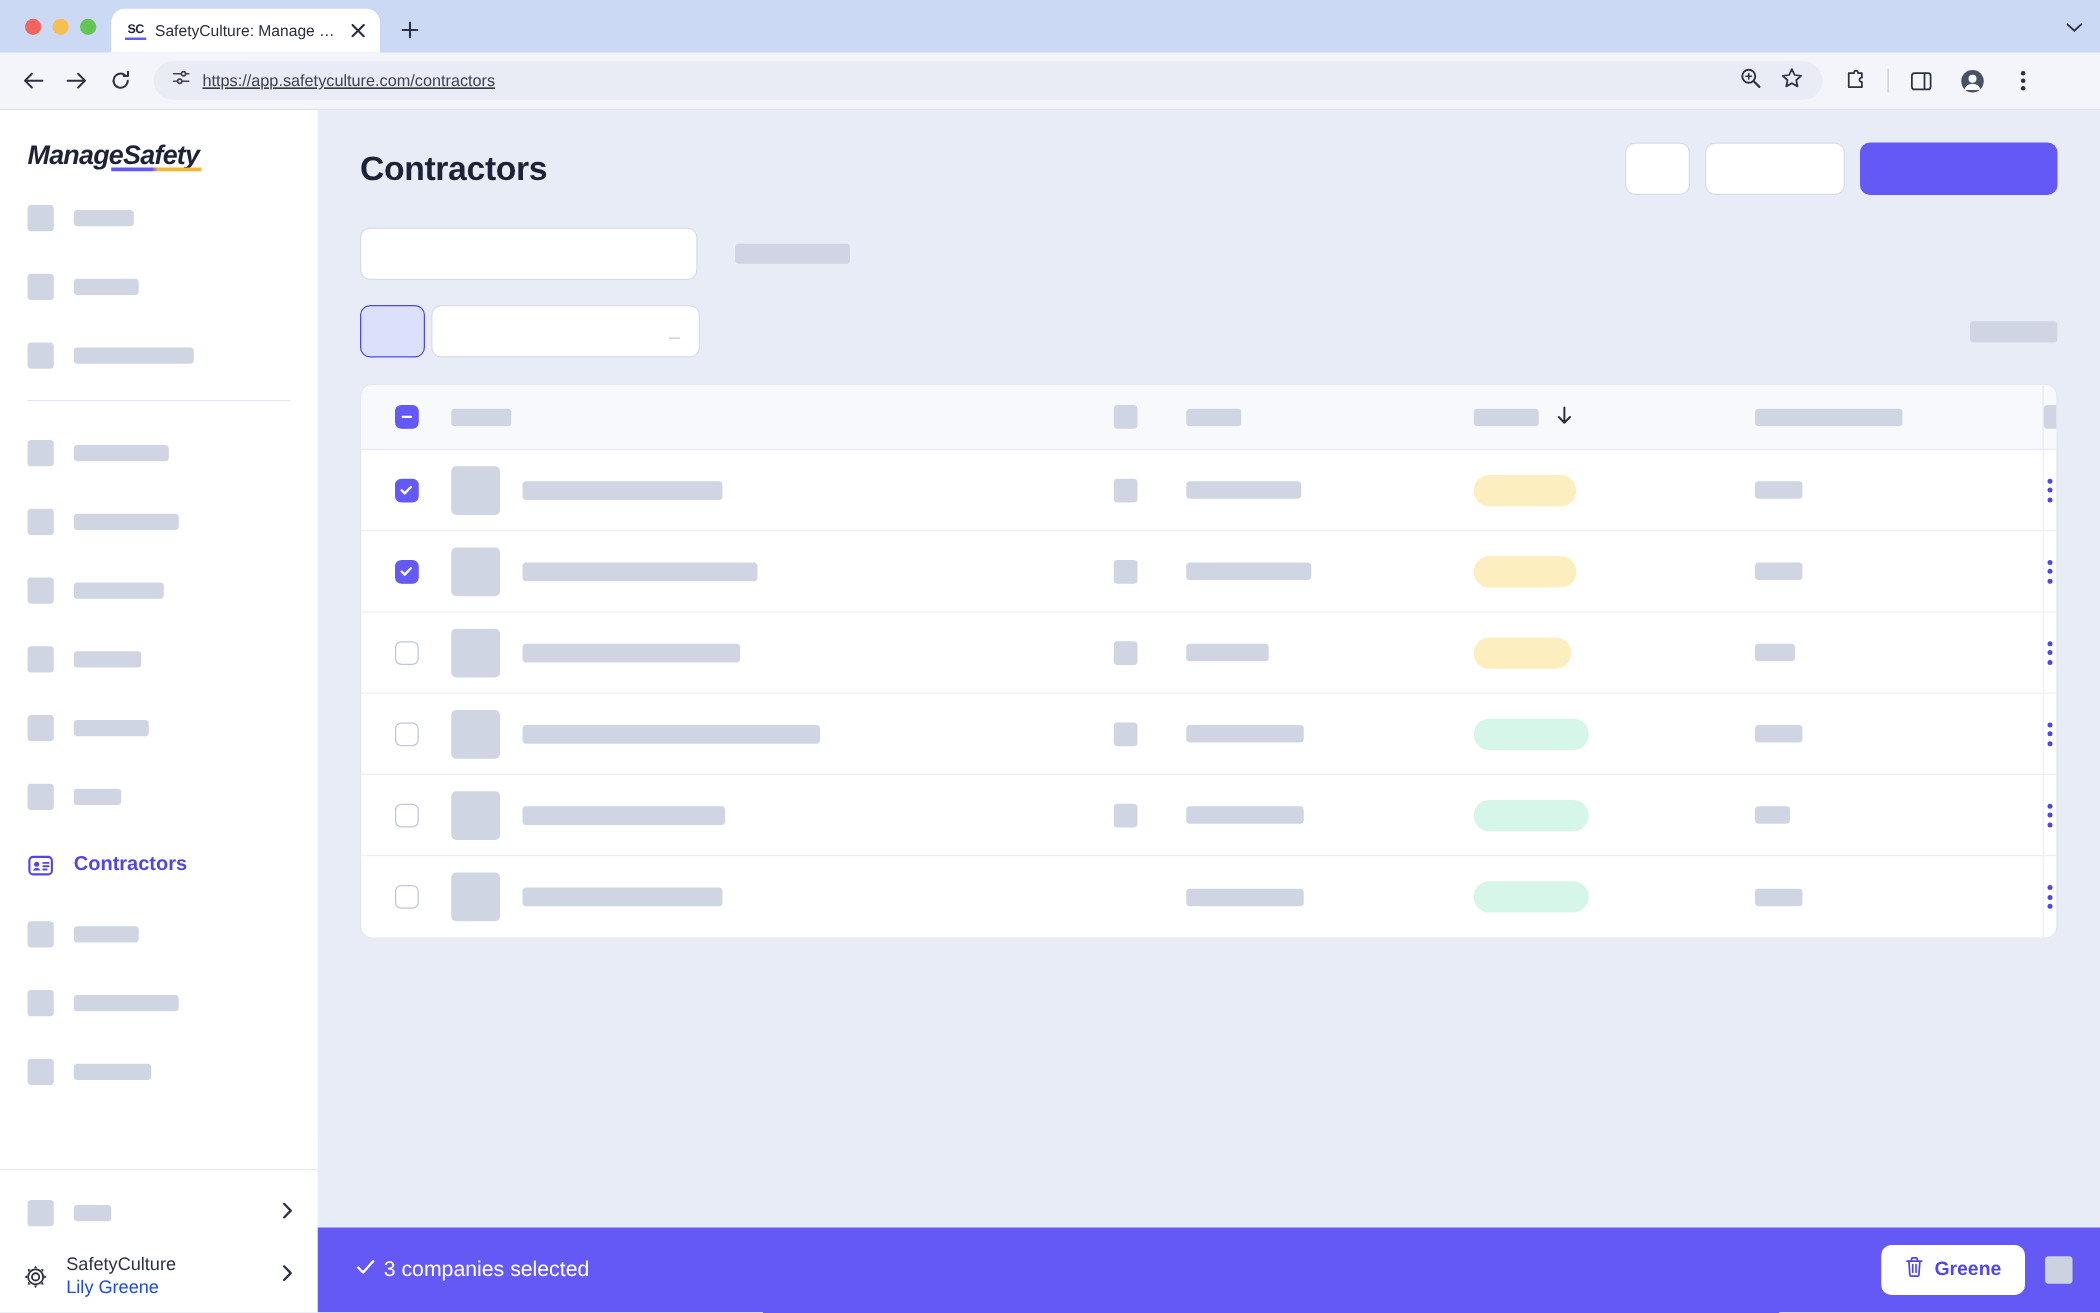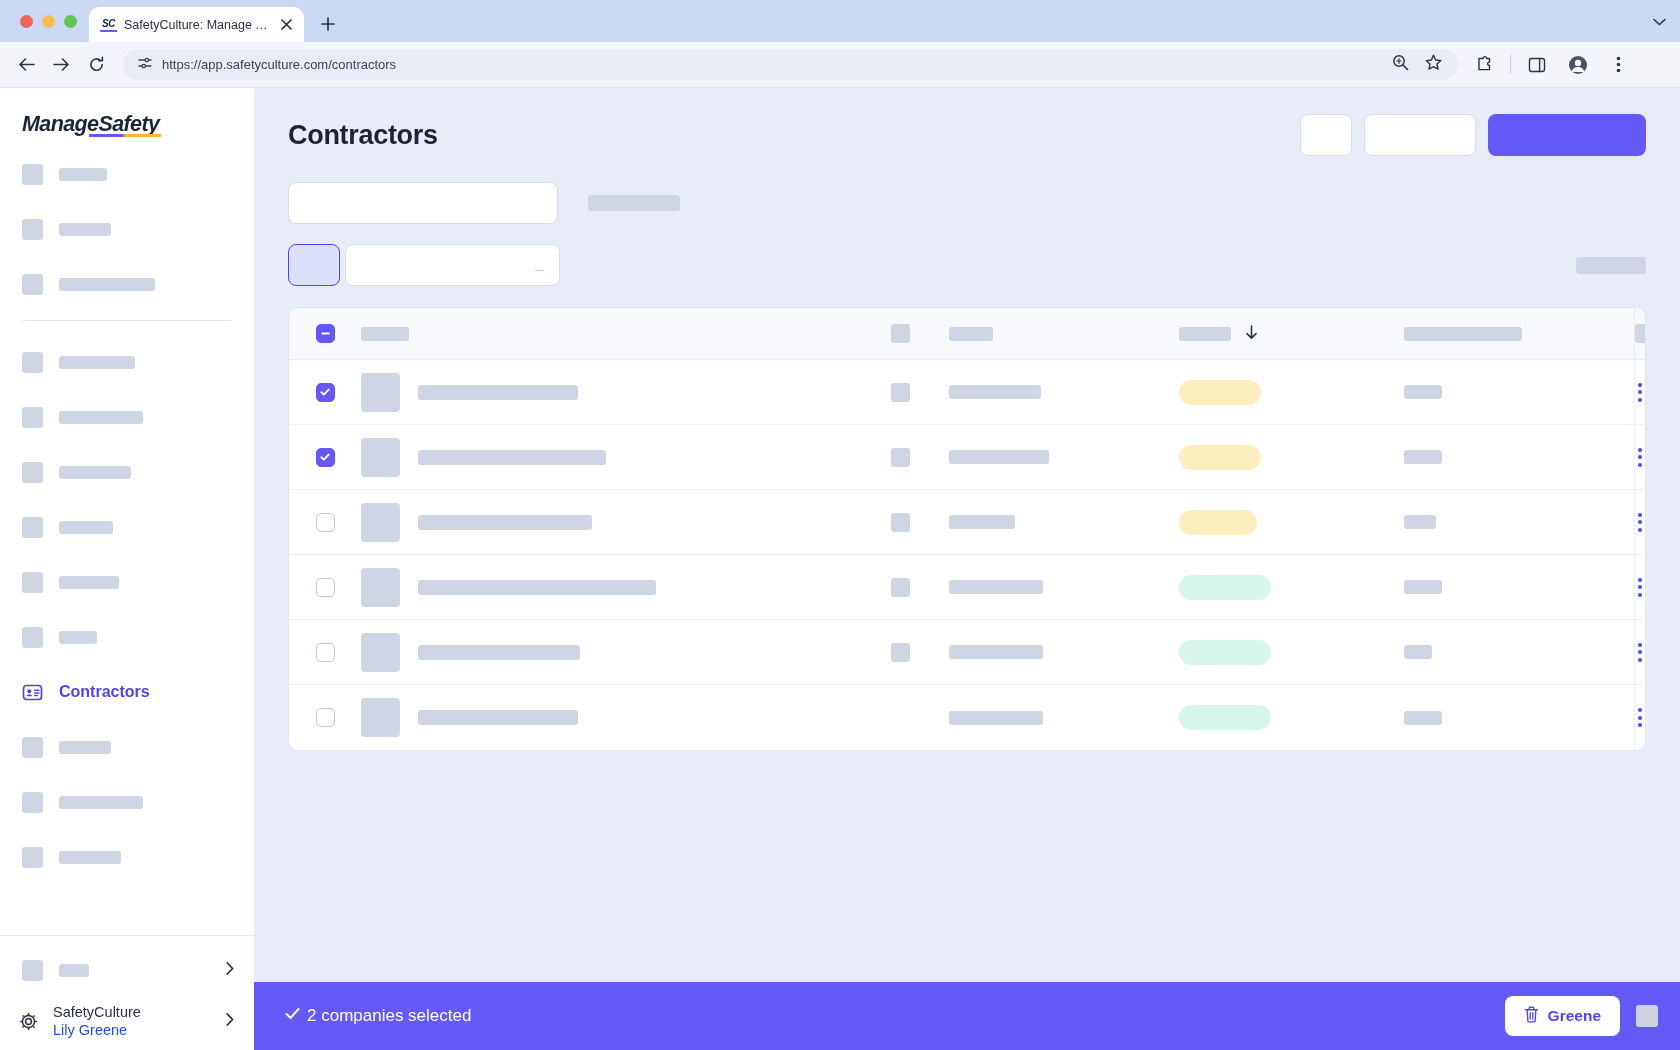--- a/index.html
+++ b/index.html
@@ -25,21 +25,21 @@
 
   .tab {
     height: 35px; min-width: 215px; max-width: 215px;
     background: #ffffff; border-radius: 11px 11px 0 0;
     display: flex; align-items: center; gap: 7px;
     padding: 0 9px 0 11px; position: relative;
   }
   .tab-favicon {
     width: 17px; height: 15px; flex: 0 0 auto;
     display: flex; align-items: center; justify-content: center;
-    font-size: 10px; font-weight: bold; font-style: italic;
+    font-size: 10px; font-weight: bold; 
     color: #1c2439; letter-spacing: -0.5px;
     border-bottom: 2px solid #6559f5;
   }
   .tab-title {
     font-size: 12.5px; color: #2b3040; white-space: nowrap;
     overflow: hidden; text-overflow: ellipsis; flex: 1 1 auto;
   }
   .tab-close { width: 17px; height: 17px; display:flex; align-items:center; justify-content:center;
     color:#333a4a; font-size: 14px; line-height: 1; flex: 0 0 auto; }
   .newtab {
@@ -57,20 +57,21 @@
   }
   .navbtn {
     width: 31px; height: 31px; border-radius: 50%;
     display: flex; align-items: center; justify-content: center;
     color: #2c3242; font-size: 16px; flex: 0 0 auto;
   }
   .omnibox {
     flex: 1 1 auto; height: 31px; background: #e9ecf4; border-radius: 16px;
     display: flex; align-items: center; gap: 9px; padding: 0 14px; margin: 0 7px;
     max-width: 1335px;
+    text-decoration: underline;
   }
   .omnibox .url { font-size: 13px; color: #3c4253; }
   .omnibox-icons { margin-left: auto; display: flex; align-items: center; gap: 16px; padding-right: 2px;}
   .tb-right { display: flex; align-items: center; gap: 10px; flex: 0 0 auto; }
   .tb-sep { width:1px; height:19px; background:#c6cbdc; }
 
   
   #app { display: flex; height: calc(1050px - 88px); background: #e8ecf7; }
 
   
@@ -662,21 +663,21 @@
         </div>
       </div>
 
       <div id="selbar">
         <span class="sel-text">
           <span>
             <svg width="17" height="17" viewBox="0 0 17 17">
                 <path d="M2.5 9 L6.5 13 L14.5 4" stroke="#fff" stroke-width="1.9" fill="none" stroke-linecap="round" stroke-linejoin="round"></path>
               </svg>
           </span>
-          <span>2 companies selected</span>
+          <span>3 companies selected</span>
         </span>
         <span class="sel-right">
           <span class="delete-btn">
             <span>
               <svg width="15" height="17" viewBox="0 0 15 17">
                 <path d="M1.6 3.8 H13.4 M5.2 3.8 V2.2 a0.9 0.9 0 0 1 0.9 -0.9 h2.8 a0.9 0.9 0 0 1 0.9 0.9 V3.8" fill="none" stroke="#5046e5" stroke-width="1.4" stroke-linecap="round"></path>
                 <path d="M3.1 3.8 L3.9 15 a1 1 0 0 0 1 0.9 h5.2 a1 1 0 0 0 1 -0.9 L11.9 3.8" fill="none" stroke="#5046e5" stroke-width="1.4" stroke-linejoin="round"></path>
                 <path d="M6.2 6.6 V13 M8.8 6.6 V13" stroke="#5046e5" stroke-width="1.3" stroke-linecap="round"></path>
               </svg>
             </span>

